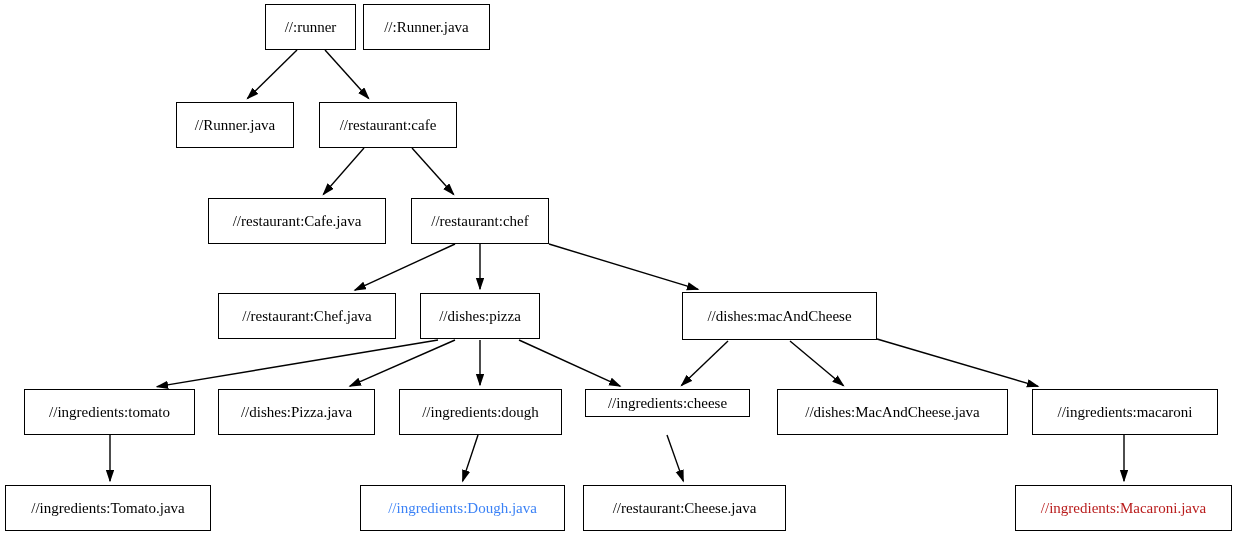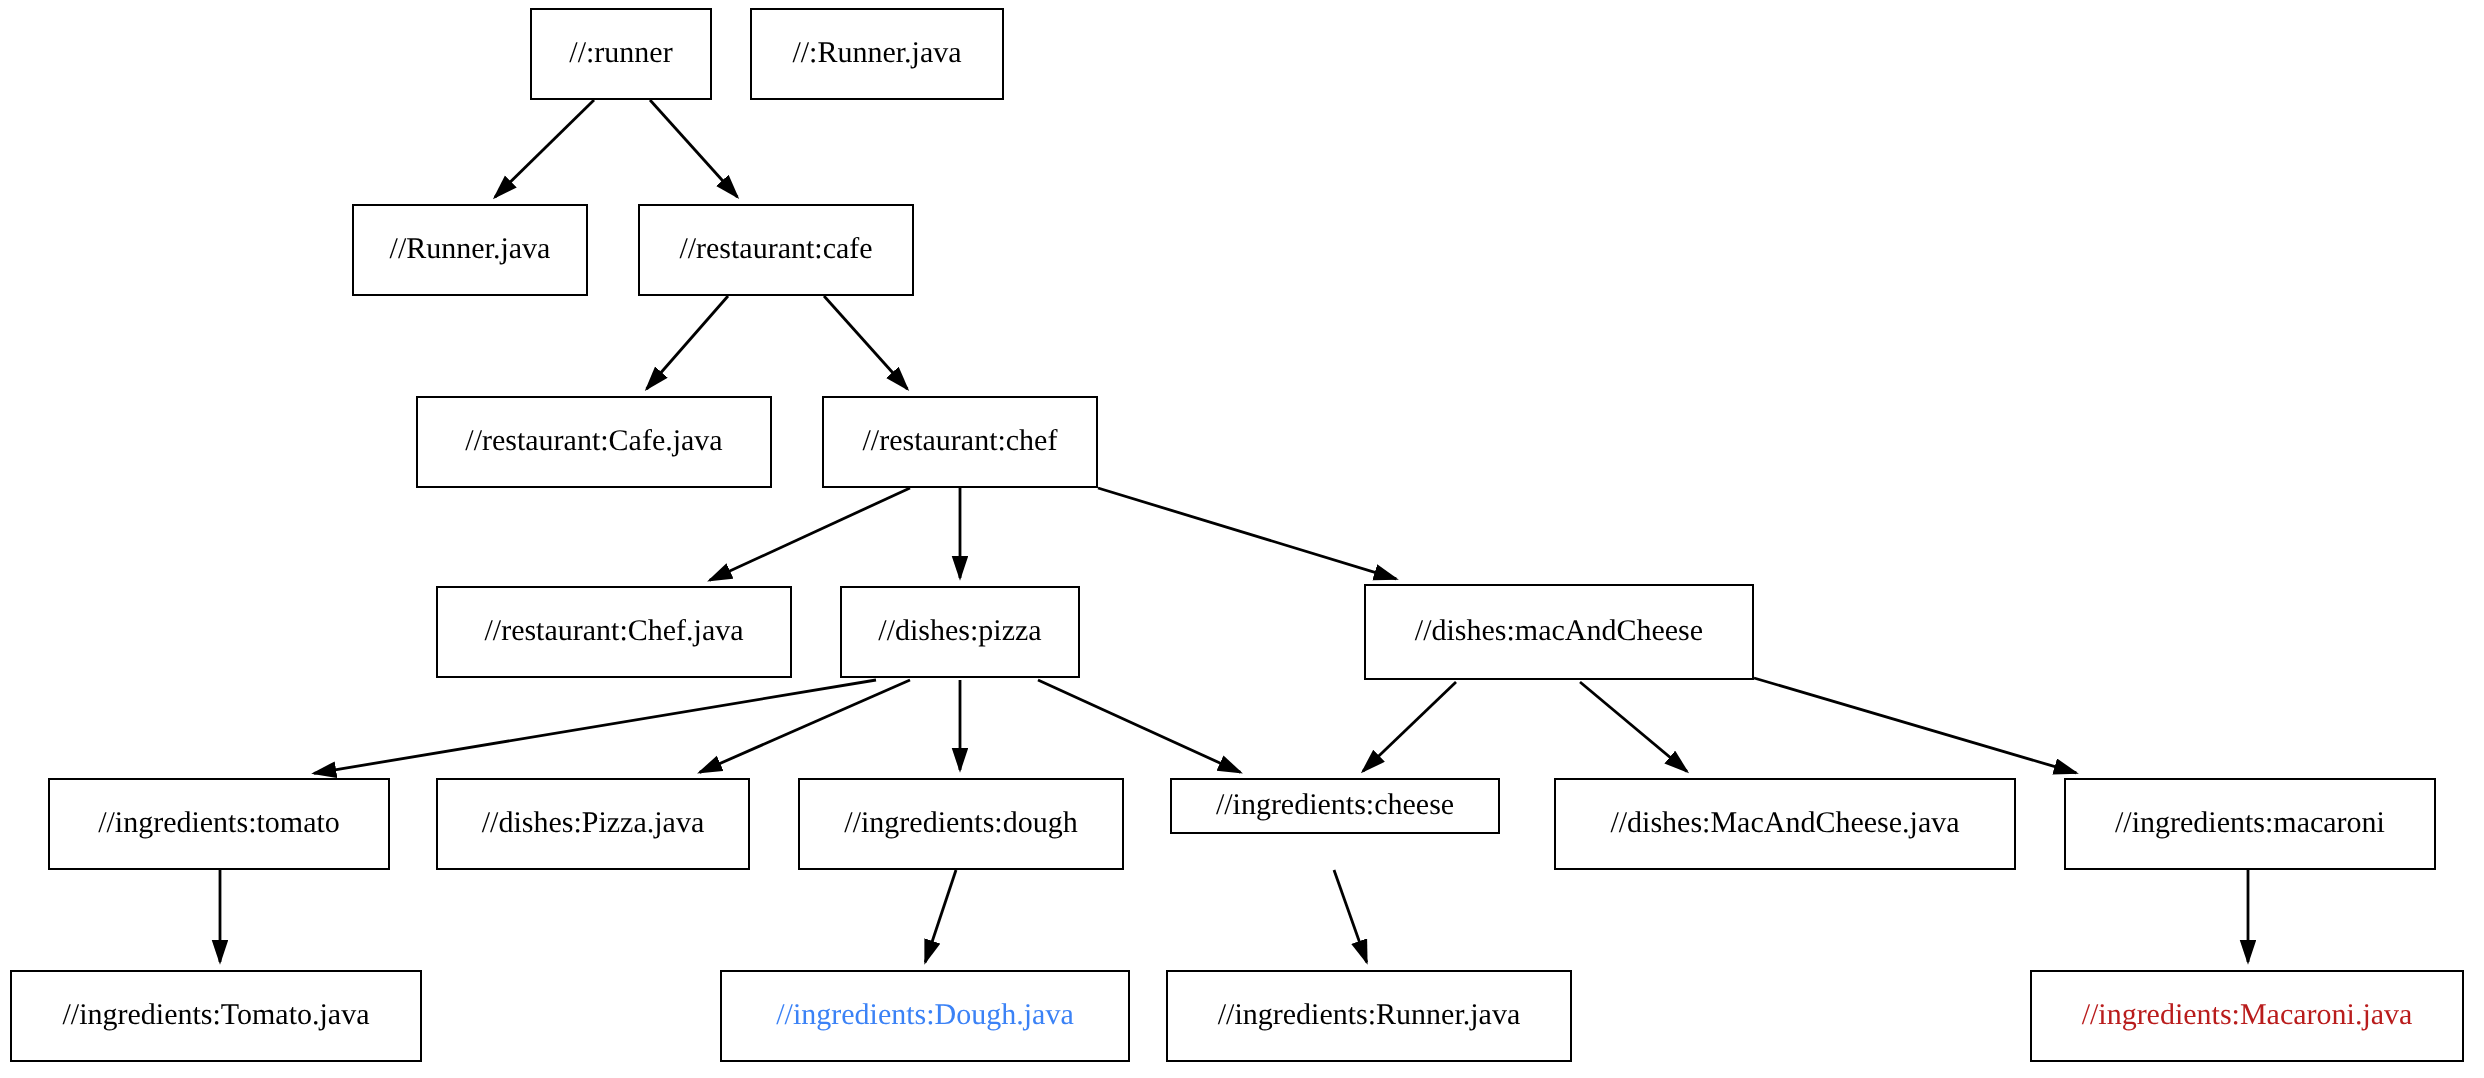--- a/index.html
+++ b/index.html
@@ -80,21 +80,21 @@
         <line x1="478" y1="435" x2="462.6324555320337" y2="481.10263340389895" stroke="#000000" stroke-width="1.4" marker-end="url(#arrowhead)"></line>
         <line x1="667" y1="435" x2="683.3323057155108" y2="481.1147455496776" stroke="#000000" stroke-width="1.4" marker-end="url(#arrowhead)"></line>
         <line x1="1124" y1="435" x2="1124" y2="481" stroke="#000000" stroke-width="1.4" marker-end="url(#arrowhead)"></line>
       </g>
   </svg>
 
   <div id="node-layer">
       <div class="graph-node" style="left: 265px; top: 4px; width: 91px; height: 46px; background: rgb(255, 255, 255); border-color: rgb(0, 0, 0);">
         <span class="graph-node-label" style="color: rgb(0, 0, 0);">//:runner</span>
       </div>
-      <div class="graph-node" style="left: 375px; top: 4px; width: 127px; height: 46px; background: rgb(255, 255, 255); border-color: rgb(0, 0, 0);">
+      <div class="graph-node" style="left: 363px; top: 4px; width: 127px; height: 46px; background: rgb(255, 255, 255); border-color: rgb(0, 0, 0);">
         <span class="graph-node-label" style="color: rgb(0, 0, 0);">//:Runner.java</span>
       </div>
       <div class="graph-node" style="left: 176px; top: 102px; width: 118px; height: 46px; background: rgb(255, 255, 255); border-color: rgb(0, 0, 0);">
         <span class="graph-node-label" style="color: rgb(0, 0, 0);">//Runner.java</span>
       </div>
       <div class="graph-node" style="left: 319px; top: 102px; width: 138px; height: 46px; background: rgb(255, 255, 255); border-color: rgb(0, 0, 0);">
         <span class="graph-node-label" style="color: rgb(0, 0, 0);">//restaurant:cafe</span>
       </div>
       <div class="graph-node" style="left: 208px; top: 198px; width: 178px; height: 46px; background: rgb(255, 255, 255); border-color: rgb(0, 0, 0);">
         <span class="graph-node-label" style="color: rgb(0, 0, 0);">//restaurant:Cafe.java</span>
@@ -129,20 +129,20 @@
       <div class="graph-node" style="left: 777px; top: 389px; width: 231px; height: 46px; background: rgb(255, 255, 255); border-color: rgb(0, 0, 0);">
         <span class="graph-node-label" style="color: rgb(0, 0, 0);">//dishes:MacAndCheese.java</span>
       </div>
       <div class="graph-node" style="left: 5px; top: 485px; width: 206px; height: 46px; background: rgb(255, 255, 255); border-color: rgb(0, 0, 0);">
         <span class="graph-node-label" style="color: rgb(0, 0, 0);">//ingredients:Tomato.java</span>
       </div>
       <div class="graph-node" style="left: 360px; top: 485px; width: 205px; height: 46px; background: rgb(255, 255, 255); border-color: rgb(0, 0, 0);">
         <span class="graph-node-label" style="color: #3b82f6;">//ingredients:Dough.java</span>
       </div>
       <div class="graph-node" style="left: 583px; top: 485px; width: 203px; height: 46px; background: rgb(255, 255, 255); border-color: rgb(0, 0, 0);">
-        <span class="graph-node-label" style="color: rgb(0, 0, 0);">//ingredients:Runner.java</span>
+        <span class="graph-node-label" style="color: rgb(0, 0, 0);">//restaurant:Cheese.java</span>
       </div>
       <div class="graph-node" style="left: 1015px; top: 485px; width: 217px; height: 46px; background: rgb(255, 255, 255); border-color: rgb(0, 0, 0);">
         <span class="graph-node-label" style="color: #b91c1c;">//ingredients:Macaroni.java</span>
       </div>
     </div>
 
 </div>
 
 </body></html>

